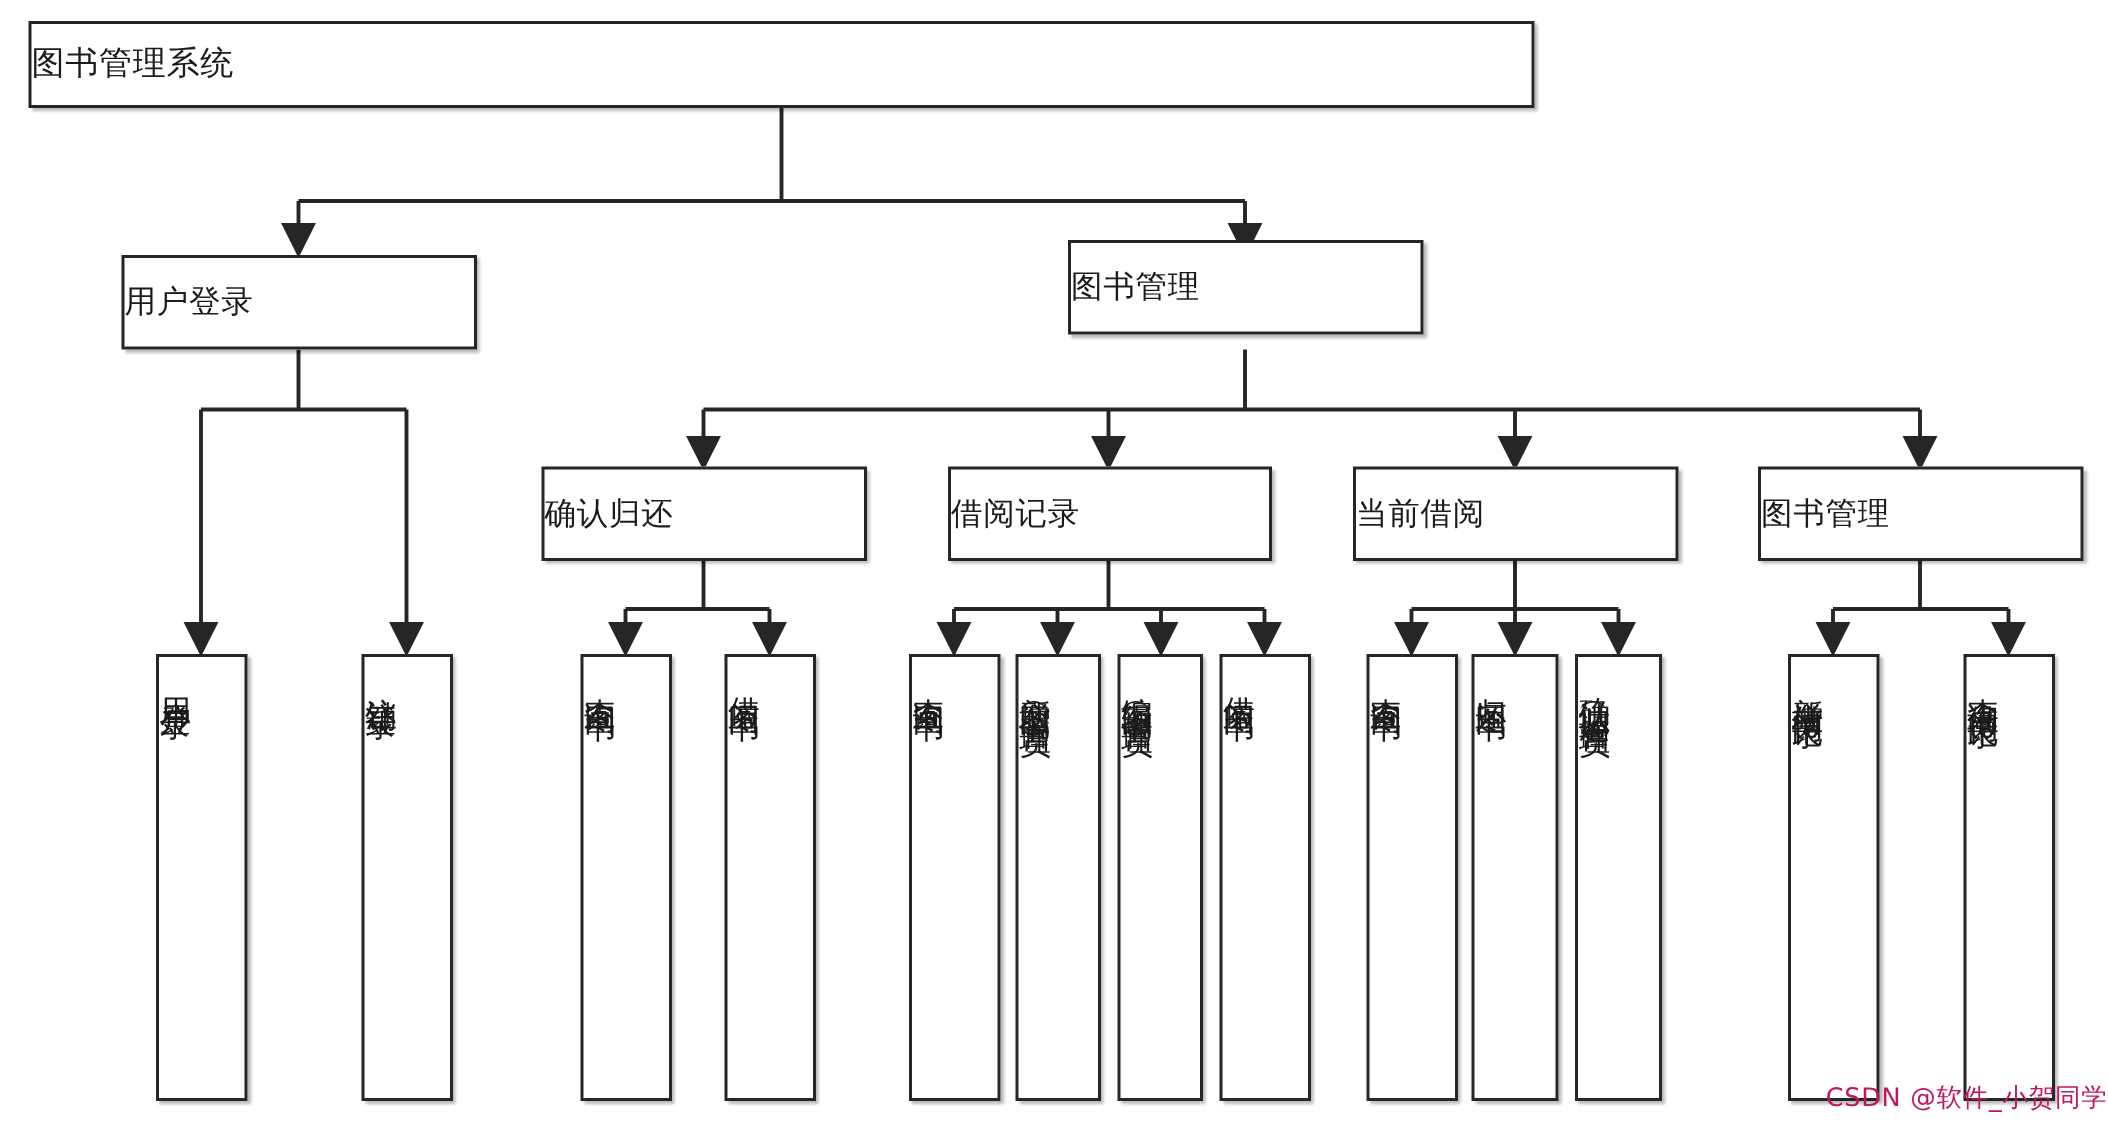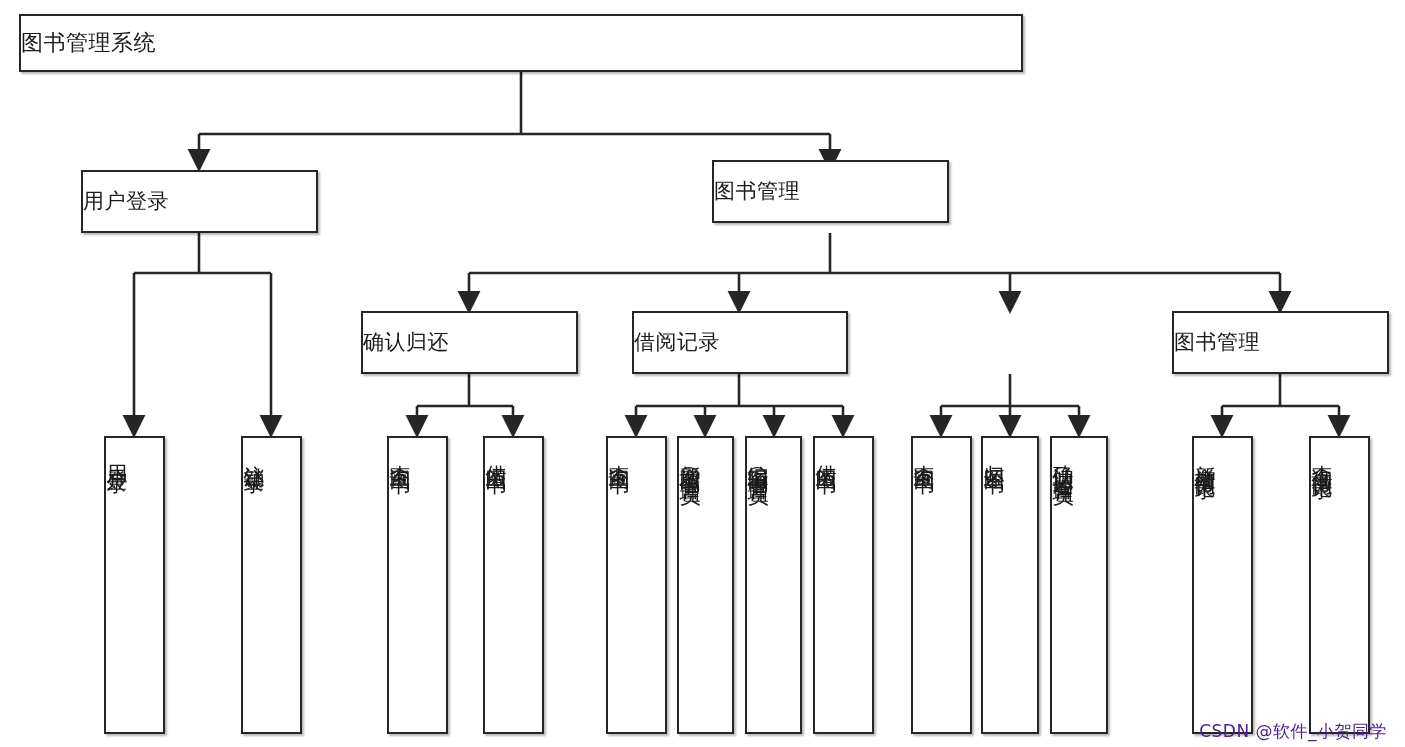--- a/index.html
+++ b/index.html
@@ -38,23 +38,23 @@
     text-orientation:upright;
     font-size:21px;
     line-height:1.0;
     letter-spacing:3px;
     white-space:normal;
     max-height:270px;
   }
 
   #watermark{
     position:absolute;
-    right:18px;bottom:4px;
+    right:0;bottom:4px;
     font-size:17px;
-    color:#4c1d95;
+    color:#be185d;
     letter-spacing:0.5px;
     white-space:nowrap;
     user-select:none;
   }
 </style>
 </head>
 <body>
 
 <div id="diagram-root">
 
@@ -118,20 +118,23 @@
   <div class="node h" style="left:712px;top:160px;width:237px;height:63px;">
     <span class="label">图书管理</span>
   </div>
 
   <div class="node h" style="left:361px;top:311px;width:217px;height:63px;">
     <span class="label">确认归还</span>
   </div>
   <div class="node h" style="left:632px;top:311px;width:216px;height:63px;">
     <span class="label">借阅记录</span>
   </div>
+  <div class="node h" style="left:902px;top:311px;width:217px;height:63px;">
+    <span class="label">当前借阅</span>
+  </div>
   <div class="node h" style="left:1172px;top:311px;width:217px;height:63px;">
     <span class="label">图书管理</span>
   </div>
 
   <div class="node v" style="left:104px;top:436px;width:61px;height:298px;">
     <span class="label">用户登录</span>
   </div>
   <div class="node v" style="left:241px;top:436px;width:61px;height:298px;">
     <span class="label">注销登录</span>
   </div>

